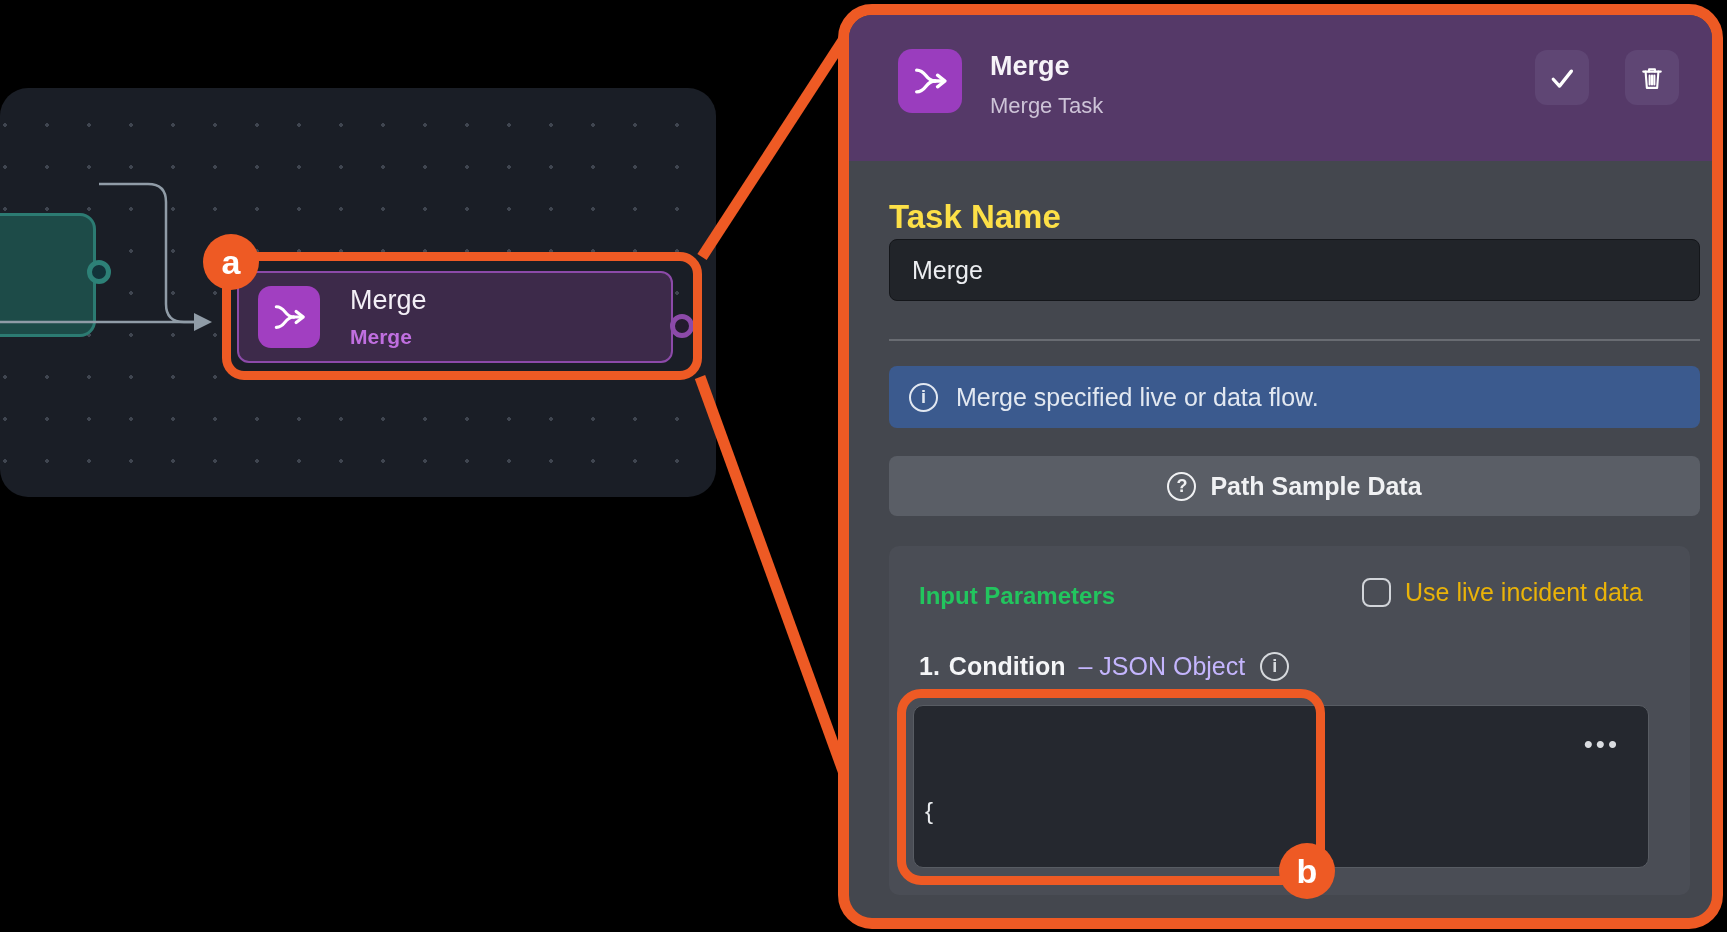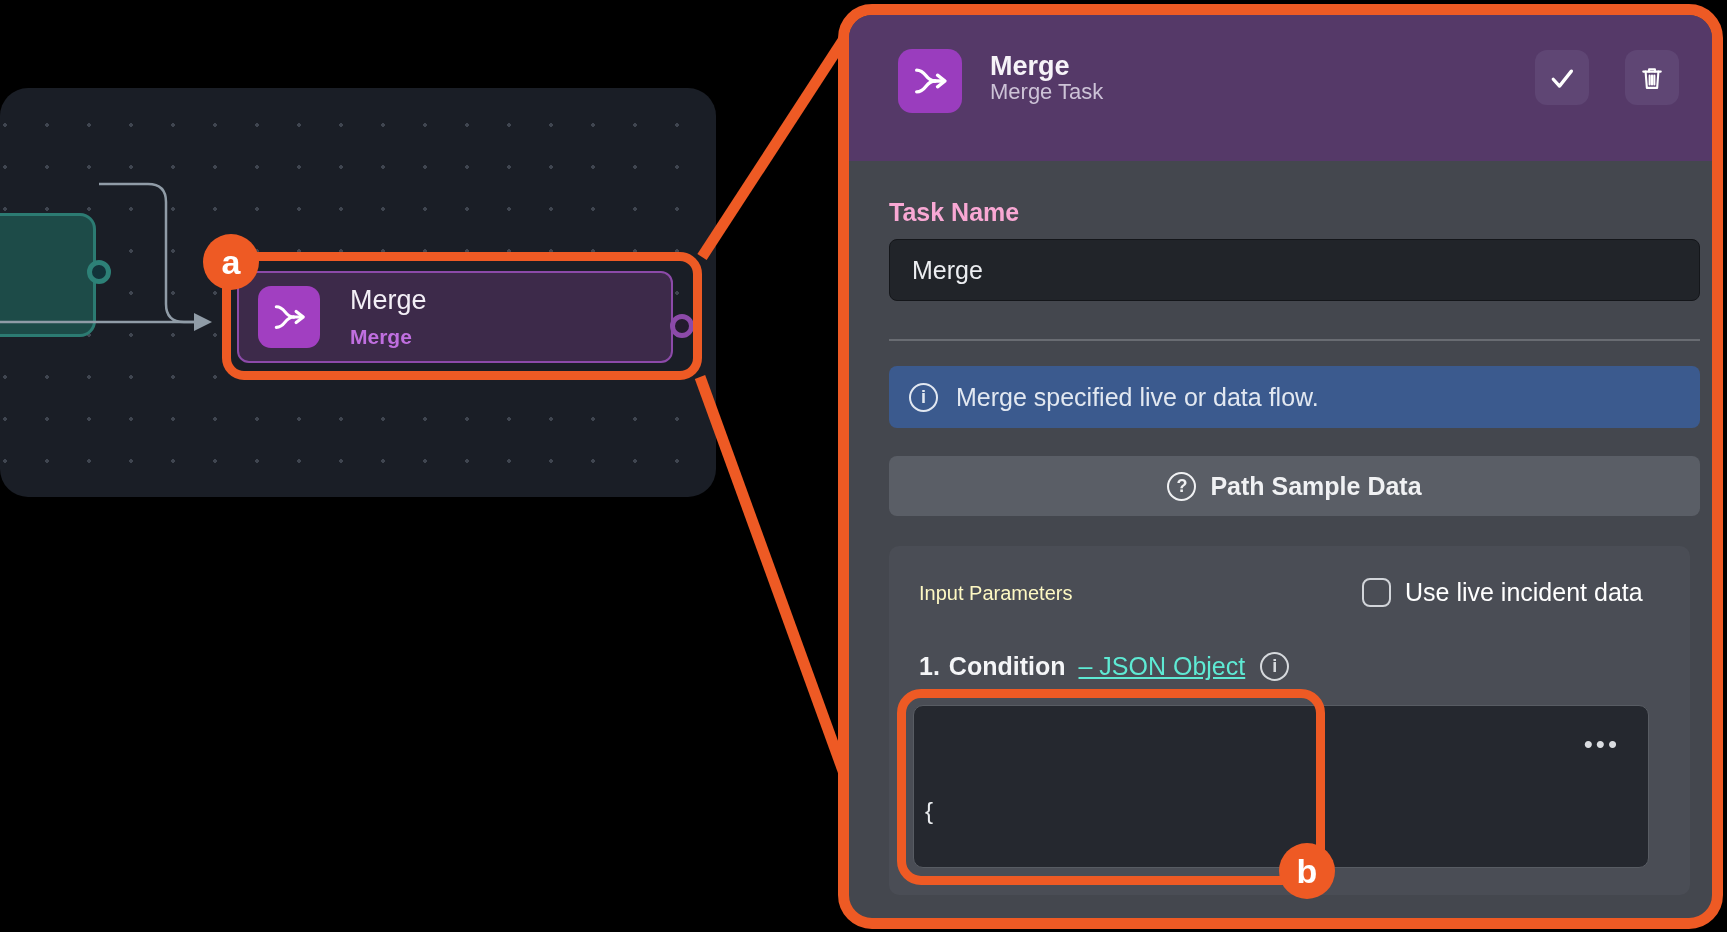--- a/index.html
+++ b/index.html
@@ -38,48 +38,48 @@
   .badge-b{left:1279px;top:843px;}
   .connectors{left:0;top:0;width:1727px;height:932px;pointer-events:none;}
 
   
   .panel{left:838px;top:4px;width:885px;height:925px;border:11px solid #ee5a24;border-radius:34px;
     background:#44474e;box-sizing:border-box;overflow:hidden;z-index:5;}
   .panel-header{position:absolute;left:0;top:0;width:863px;height:146px;background:#553968;}
   .hdr-icon{position:absolute;left:49px;top:34px;width:64px;height:64px;border-radius:14px;
     background:#9a3dbe;display:flex;align-items:center;justify-content:center;}
   .hdr-title{position:absolute;left:141px;top:36px;font-size:27px;font-weight:700;color:#f6f3f8;}
-  .hdr-sub{position:absolute;left:141px;top:64px;font-size:22px;color:#cdc3d7;}
+  .hdr-sub{position:absolute;left:141px;top:78px;font-size:22px;color:#cdc3d7;}
   .hdr-btn{position:absolute;top:35px;width:54px;height:55px;border-radius:12px;background:#5f4674;
     display:flex;align-items:center;justify-content:center;}
   .hdr-btn.check{left:686px;}
   .hdr-btn.trash{left:776px;}
 
-  .lbl{font-weight:700;color:#f9a8d4;font-size:25px;}
+  .lbl{font-weight:700;color:#fde047;font-size:33px;}
   .task-label{left:40px;top:183px;}
   .task-input{left:40px;top:224px;width:811px;height:62px;background:#212429;border:1px solid #14161a;
     border-radius:8px;box-sizing:border-box;display:flex;align-items:center;padding-left:22px;
     font-size:25px;color:#eceef1;}
   .divider{left:40px;top:324px;width:811px;height:2px;background:#696c72;}
   .banner{left:40px;top:351px;width:811px;height:62px;background:#3b5a8e;border-radius:8px;
     box-sizing:border-box;display:flex;align-items:center;gap:18px;padding-left:20px;
     font-size:25px;color:#e2e8f1;}
   .circle-ic{width:29px;height:29px;border-radius:50%;border:2px solid currentColor;box-sizing:border-box;
     display:flex;align-items:center;justify-content:center;font-size:18px;font-weight:700;flex:0 0 auto;}
   .sample-btn{left:40px;top:441px;width:811px;height:60px;background:#5a5e66;border-radius:8px;
     display:flex;align-items:center;justify-content:center;gap:14px;font-size:25px;font-weight:700;
     color:#f0f1f3;}
   .card{left:40px;top:531px;width:801px;height:349px;background:#4a4d55;border-radius:10px;}
-  .card-head{position:absolute;left:30px;top:36px;font-size:20px;font-weight:400;color:#fef9c3;}
+  .card-head{position:absolute;left:30px;top:36px;font-size:24px;font-weight:700;color:#22c55e;}
   .checkbox{position:absolute;left:473px;top:32px;width:29px;height:29px;border:2.5px solid #d2d5da;
     border-radius:8px;box-sizing:border-box;background:transparent;}
-  .check-label{position:absolute;left:516px;top:32px;font-size:25px;color:#ffffff;}
+  .check-label{position:absolute;left:516px;top:32px;font-size:25px;color:#eab308;}
   .cond-row{position:absolute;left:30px;top:106px;display:flex;align-items:center;gap:9px;}
   .cond-name{font-size:25px;font-weight:700;color:#f4f5f7;}
-  .cond-type{font-size:25px;color:#5eead4;margin-left:4px;text-decoration:underline;}
+  .cond-type{font-size:25px;color:#c4b5fd;margin-left:4px;}
   .cond-info{color:#d6d9dd;margin-left:6px;}
   .code{position:absolute;left:24px;top:159px;width:736px;height:163px;background:#25282f;
     border:1px solid #585c63;border-radius:10px;box-sizing:border-box;padding:2px 0 0 11px;
     font-size:24px;color:#eaecef;white-space:pre;line-height:41px;}
   .code-dots{position:absolute;right:28px;top:18px;font-size:26px;letter-spacing:3px;color:#dadce0;}
   svg{display:block;}
 </style>
 </head>
 <body>
 

